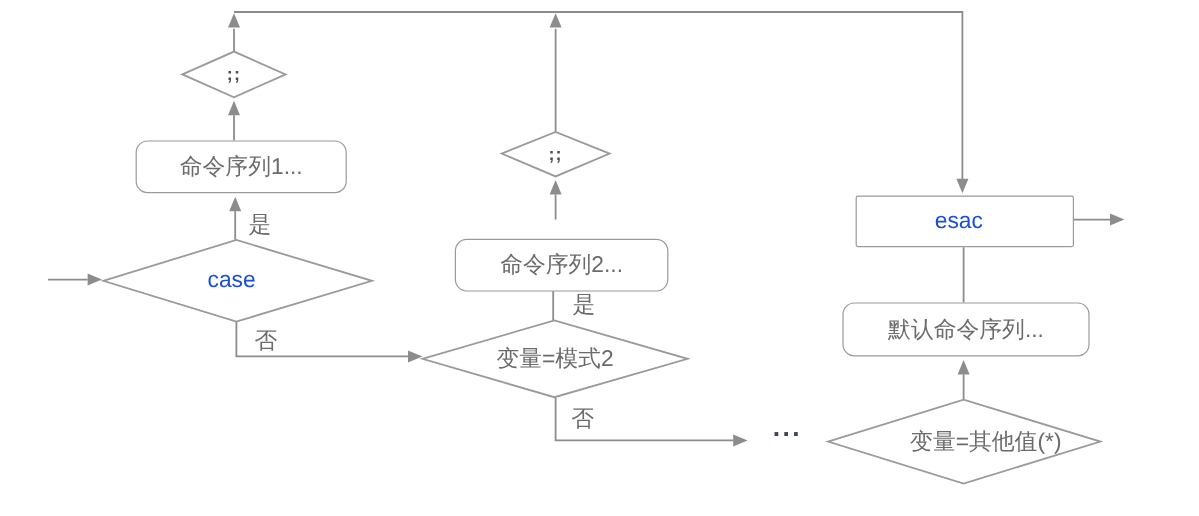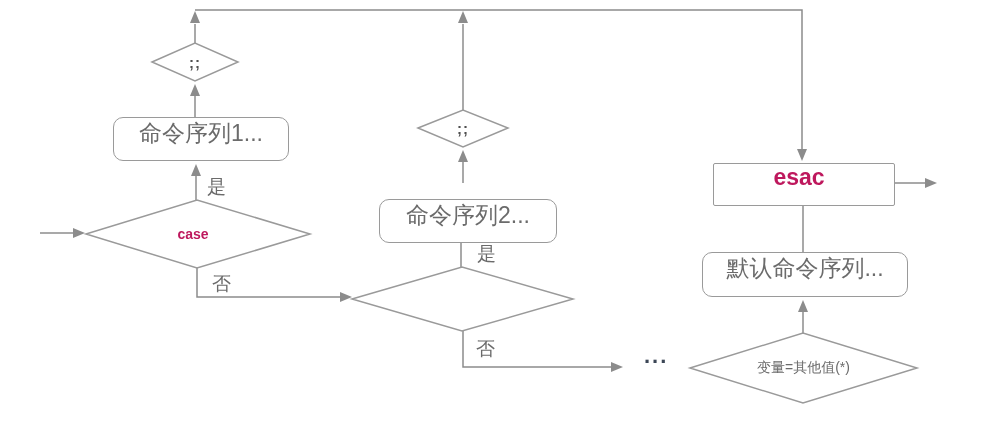--- a/index.html
+++ b/index.html
@@ -9,34 +9,34 @@
     background:#ffffff;
     font-family:"Liberation Sans","DejaVu Sans",sans-serif;
     overflow:hidden;
   }
   #wires{position:absolute;left:0;top:0;width:999px;height:430px;}
   .node-box{
     position:absolute;
     box-sizing:border-box;
     background:#ffffff;
     border:1.5px solid #9a9a9a;
-    display:flex;justify-content:center;
-    color:#6b6b6b;font-size:23px;
+    display:flex;align-items:center;justify-content:center;
+    color:#6b6b6b;font-size:19px;
     white-space:nowrap;
   }
   .rounded{border-radius:10px;}
   .square{border-radius:2px;}
   .diamond-label{
     position:absolute;
     display:flex;align-items:center;justify-content:center;
-    color:#6b6b6b;font-size:14px;
+    color:#6b6b6b;font-size:19px;
     white-space:nowrap;
     pointer-events:none;
   }
-  .kw{font-weight:bold;color:#be185d;margin-right:10px;}
+  .kw{font-weight:normal;color:#1d4ed8;margin-right:10px;}
   .term-label{font-weight:bold;color:#4f4f4f;font-size:15px;letter-spacing:1px;}
   .edge-label{
     position:absolute;
     color:#6b6b6b;font-size:19px;
     white-space:nowrap;
     pointer-events:none;
   }
   .ellipsis{
     position:absolute;
     color:#3c4656;font-weight:bold;font-size:22px;letter-spacing:2px;
@@ -123,22 +123,25 @@
   </div>
 
   <div class="diamond-label term-label" style="left:418px;top:110px;width:90px;height:37px;">
     <span>;;</span>
   </div>
 
   <div class="diamond-label" style="left:86px;top:200px;width:224px;height:68px;">
     <span class="kw">case</span>
   </div>
 
+  <div class="diamond-label" style="left:352px;top:267px;width:221px;height:64px;">
+    <span>变量=模式2</span>
+  </div>
 
-  <div class="diamond-label" style="left:690px;top:333px;width:227px;height:70px;">
+  <div class="diamond-label" style="left:708px;top:333px;width:227px;height:70px;">
     <span>变量=其他值(*)</span>
   </div>
 
   <div class="edge-label" style="left:207px;top:174px;">是</div>
   <div class="edge-label" style="left:212px;top:271px;">否</div>
   <div class="edge-label" style="left:477px;top:241px;">是</div>
   <div class="edge-label" style="left:476px;top:336px;">否</div>
   <div class="ellipsis" style="left:644px;top:343px;">...</div>
 
 </div>

